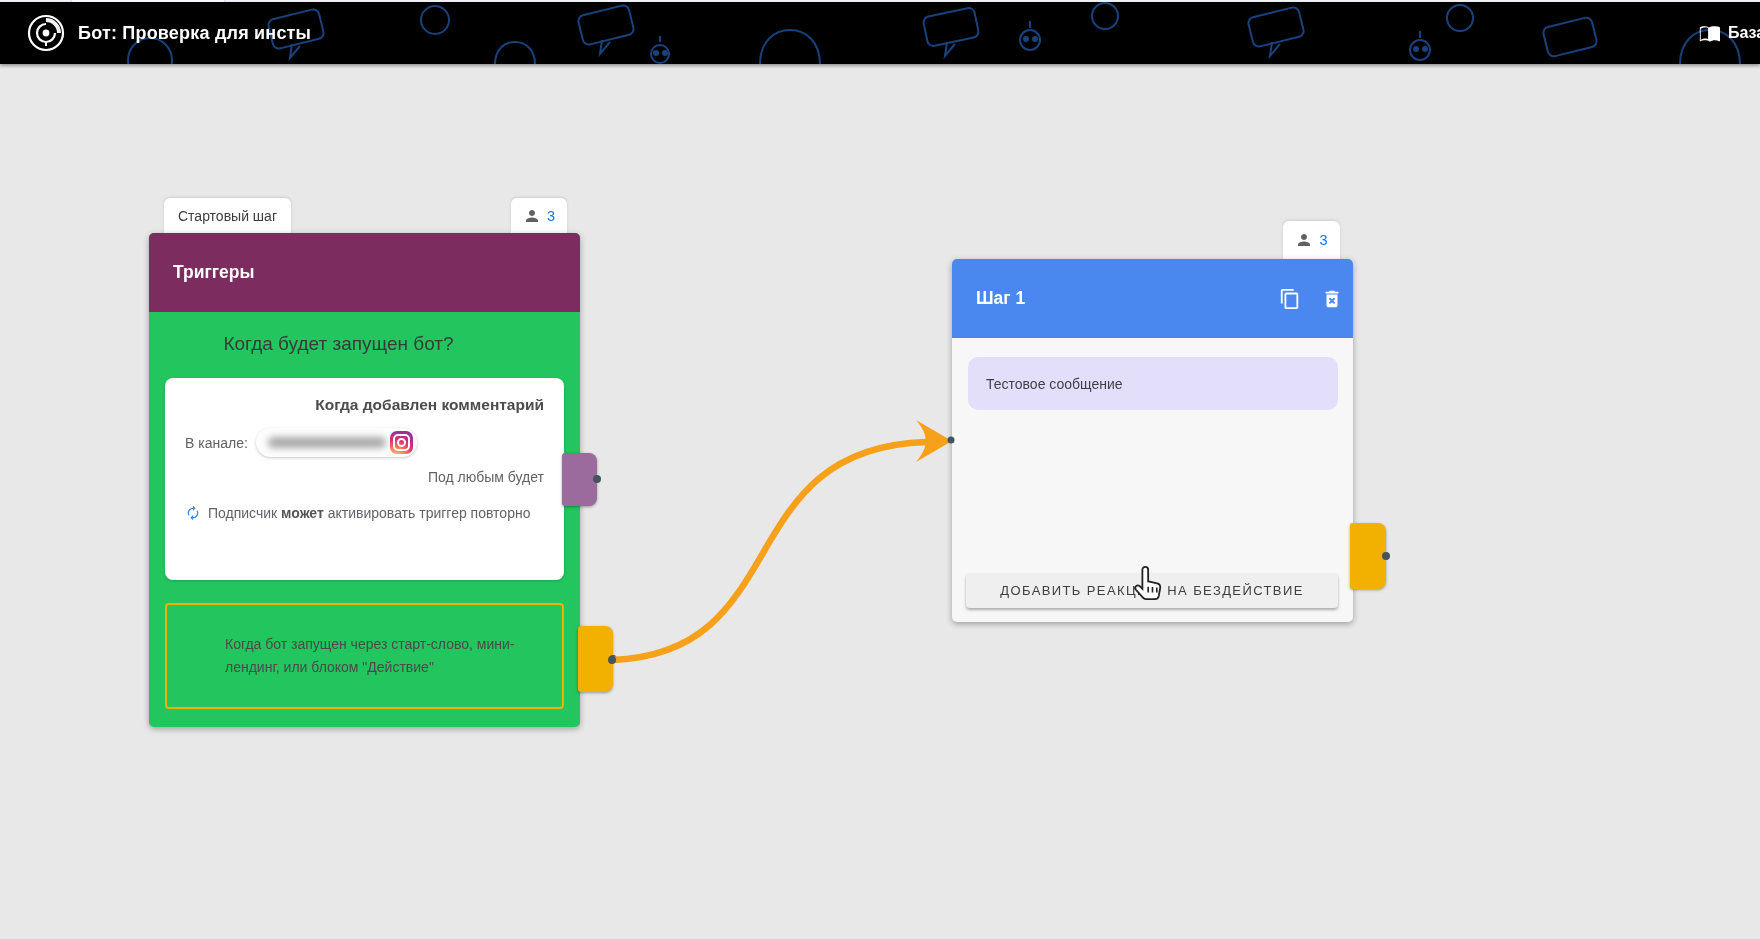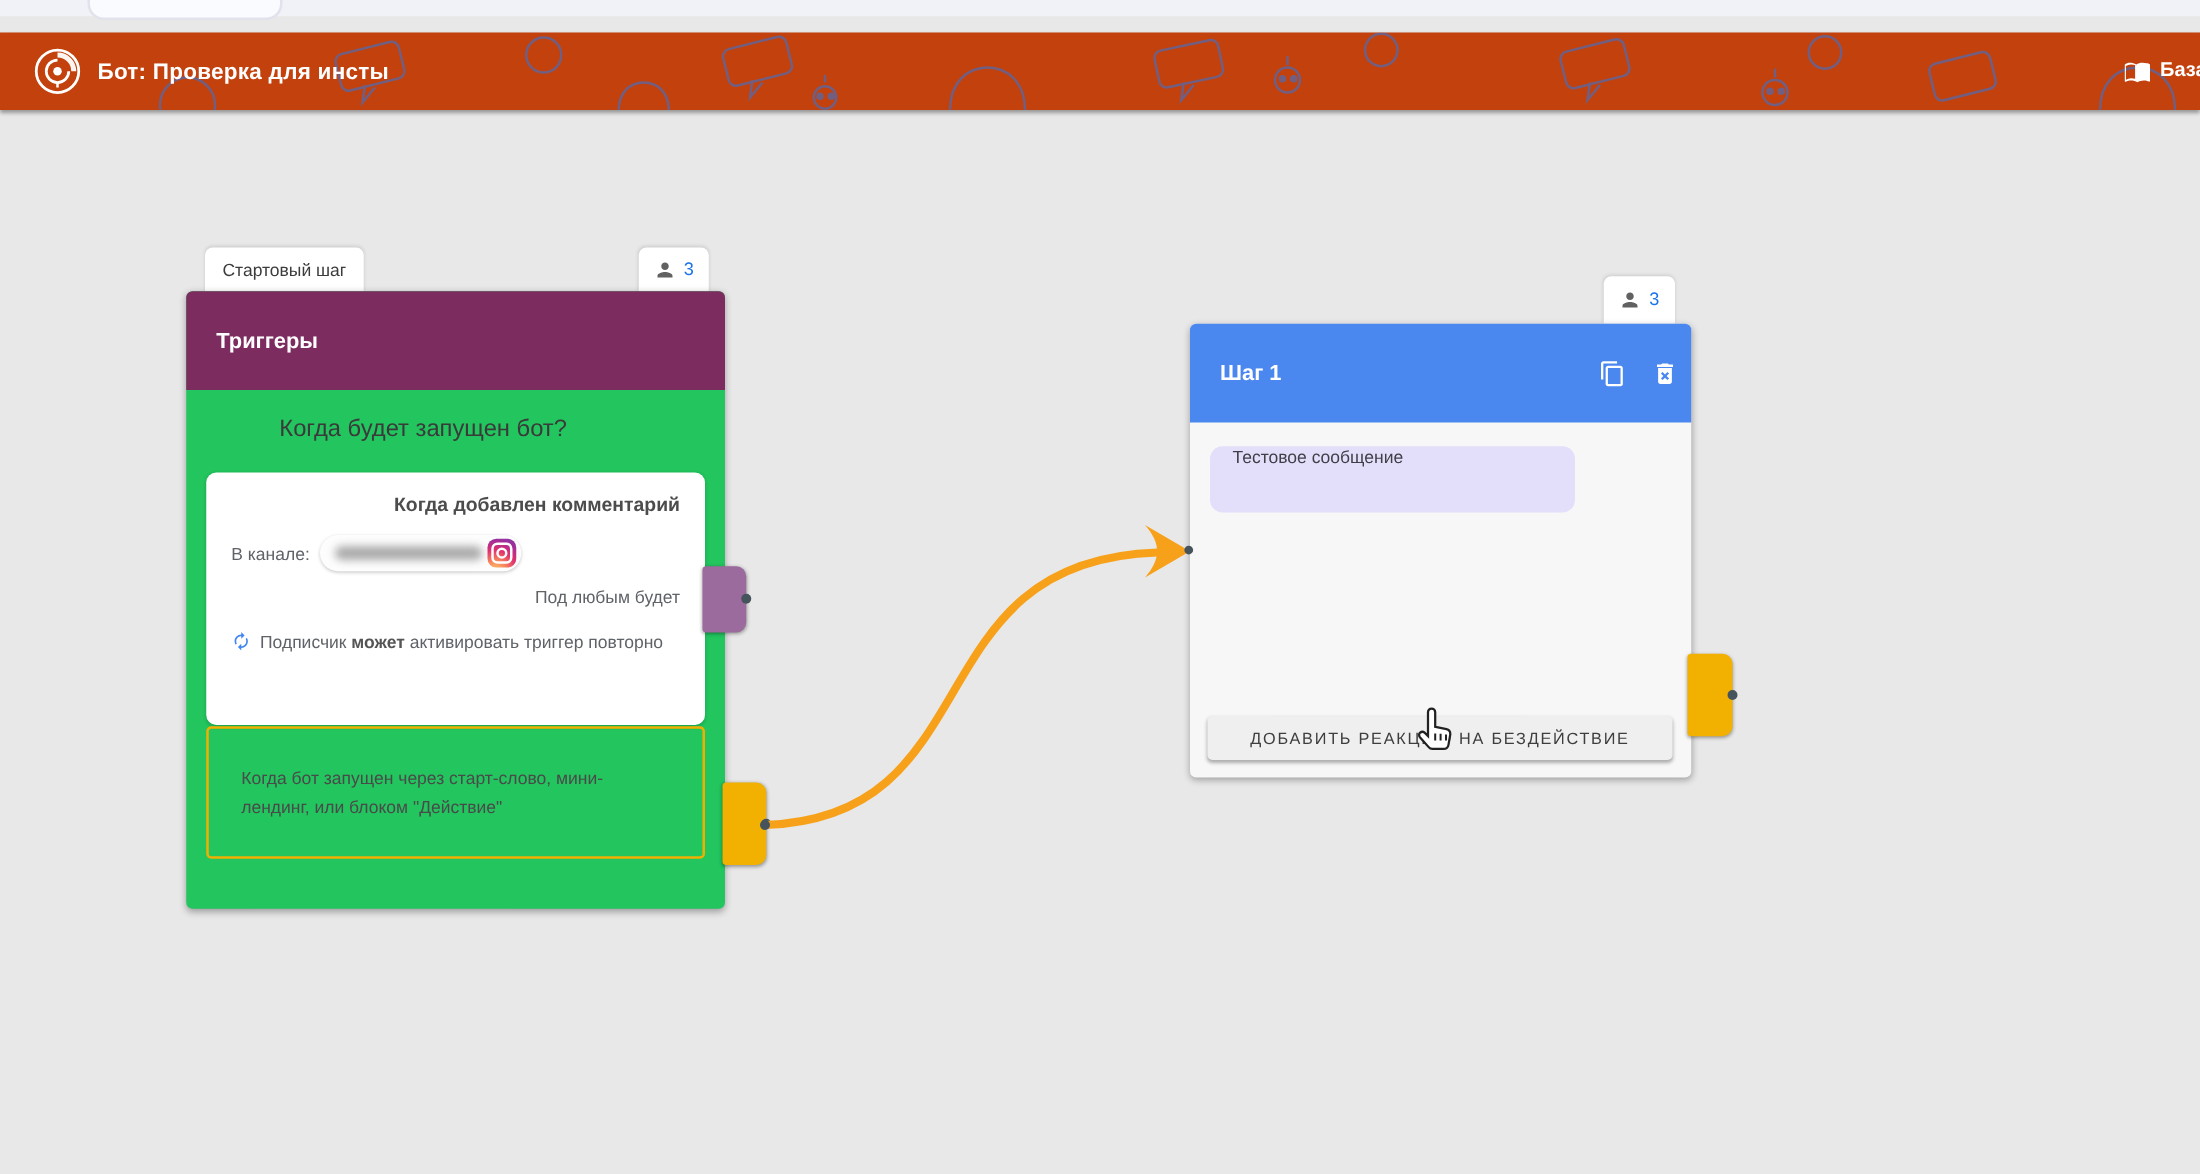--- a/index.html
+++ b/index.html
@@ -5,21 +5,21 @@
   html,body{margin:0;padding:0;background:#e8e8e8;}
   body{font-family:"Liberation Sans","DejaVu Sans",sans-serif;}
   #stage{position:relative;width:1760px;height:939px;overflow:hidden;background:#e8e8e8;}
   .abs{position:absolute;}
 
   
   .topstrip{left:0;top:0;width:1760px;height:13px;background:#f1f2f7;}
   .toppill{left:70px;top:-14px;width:152px;height:26px;border:2px solid #e0e3ec;border-radius:13px;background:#fafbfe;}
 
   
-  .appbar{left:0;top:26px;width:1760px;height:62px;background:#c2410c;box-shadow:0 2px 3px rgba(0,0,0,.35);}
+  .appbar{left:0;top:2px;width:1760px;height:62px;background:#000000;box-shadow:0 2px 3px rgba(0,0,0,.35);}
   .appbar svg.pattern{position:absolute;left:0;top:0;}
   .apptitle{left:78px;top:0;height:62px;display:flex;align-items:center;color:#fff;font-size:18px;font-weight:bold;letter-spacing:.2px;}
   .logo{left:26px;top:11px;}
   .kb{left:1698px;top:0;height:62px;display:flex;align-items:center;gap:8px;color:#fff;font-size:16px;font-weight:bold;white-space:nowrap;}
 
   
   .card{background:#22c55e;border-radius:5px;box-shadow:0 2px 6px rgba(0,0,0,.32);}
   .node-tab{background:#fff;border-radius:6px 6px 0 0;box-shadow:0 -1px 3px rgba(0,0,0,.12);display:flex;align-items:center;justify-content:center;font-size:14px;color:#3c3c3c;}
   .badge{background:#fff;border-radius:6px 6px 0 0;display:flex;align-items:center;justify-content:center;gap:6px;box-shadow:0 -1px 3px rgba(0,0,0,.12);}
   .badge .cnt{color:#1a73e8;font-size:14.5px;}
@@ -37,30 +37,30 @@
   .trigrow{display:flex;align-items:center;gap:8px;font-size:14px;color:#5f6368;margin-bottom:10px;}
   .trigline{font-size:14px;color:#5f6368;margin-bottom:9px;line-height:20px;}
   .pill{display:flex;align-items:center;gap:4px;background:#fdfdfd;border-radius:16px;padding:3px 4px 3px 12px;box-shadow:0 1px 3px rgba(0,0,0,.22);}
   .blurbar{width:118px;height:11px;background:#a9a9a9;border-radius:6px;filter:blur(3.5px);}
   .ig{width:23px;height:23px;border-radius:7px;position:relative;background:radial-gradient(circle at 28% 112%,#fdc468 0%,#f7845e 28%,#e1306c 55%,#a02d9b 80%,#7b3fa7 100%);}
   .ig .frame{position:absolute;left:3px;top:3px;width:13px;height:13px;border:2px solid #fff;border-radius:5px;}
   .ig .lens{position:absolute;left:7px;top:7px;width:5px;height:5px;border:2px solid #fff;border-radius:50%;}
   .repeat{display:flex;gap:7px;font-size:14px;color:#5f6368;line-height:24px;margin-top:14px;}
   .b{font-weight:bold;color:#555;}
 
-  .startnote{left:16px;top:348px;width:399px;height:106px;border:2px solid #f1b000;border-radius:4px;box-sizing:border-box;display:flex;align-items:center;}
+  .startnote{left:16px;top:370px;width:399px;height:106px;border:2px solid #f1b000;border-radius:4px;box-sizing:border-box;display:flex;align-items:center;padding-left:32px;}
   .startnote p{margin:0;padding:0 28px 0 26px;font-size:14px;color:#4a4a4a;line-height:23px;}
 
   .handle{border-radius:3px 8px 8px 3px;box-shadow:0 1px 3px rgba(0,0,0,.35);}
   .h-purple{background:#9b6b9d;}
   .h-yellow{background:#f2b101;}
   .dot{width:8px;height:8px;border-radius:50%;background:#44535c;}
 
   
-  .msgbox{left:16px;top:98px;width:292px;height:53px;background:#e3dffb;border-radius:10px;display:flex;padding-left:18px;box-sizing:border-box;font-size:14px;color:#3f3f46;}
+  .msgbox{left:16px;top:98px;width:370px;height:53px;background:#e3dffb;border-radius:10px;display:flex;align-items:center;padding-left:18px;box-sizing:border-box;font-size:14px;color:#3f3f46;}
   .idlebtn{left:14px;top:314px;width:372px;height:35px;background:#efeff0;border:none;border-radius:4px;box-shadow:0 2px 3px rgba(0,0,0,.30);font-family:inherit;font-size:13px;letter-spacing:1.4px;color:#3e3e3e;font-weight:500;text-align:center;cursor:pointer;}
 
   svg.overlay{position:absolute;left:0;top:0;pointer-events:none;}
 </style>
 </head>
 <body>
 
 <div id="stage">
 
   <div class="abs topstrip">

